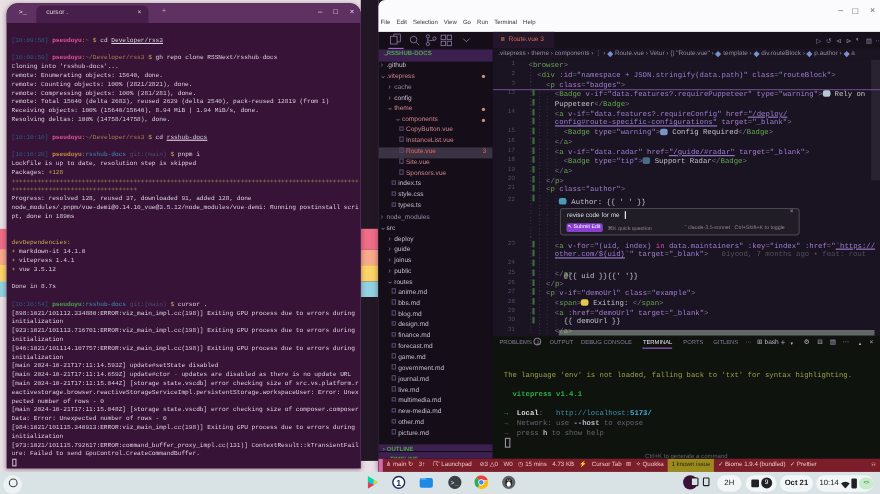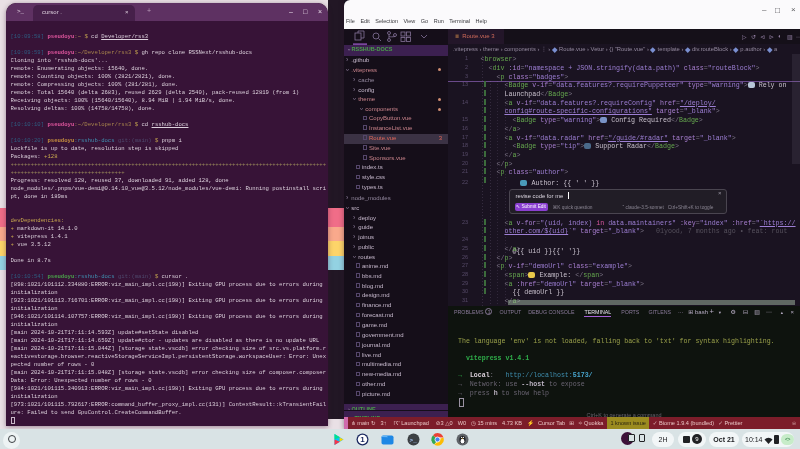--- a/index.html
+++ b/index.html
@@ -278,38 +278,38 @@
       <div style="position:absolute;left:36px;top:190.8px;width:1.5px;height:6px;background:#3c6b3c;"></div>
       <div style="position:absolute;left:36px;top:199.5px;width:1.5px;height:6px;background:#3c6b3c;"></div>
       <div style="position:absolute;left:36px;top:208.2px;width:1.5px;height:6px;background:#3c6b3c;"></div>
       <div style="position:absolute;left:36px;top:216.9px;width:1.5px;height:6px;background:#3c6b3c;"></div>
       <div style="position:absolute;left:36px;top:225.6px;width:1.5px;height:6px;background:#3c6b3c;"></div>
       <div style="position:absolute;left:36px;top:234.3px;width:1.5px;height:6px;background:#3c6b3c;"></div>
       <div id="codetext"><div style="position:absolute;top:1.20px;left:0;"><span class="pun">&lt;</span><span class="tag">browser</span><span class="pun">&gt;</span></div>
 <div style="position:absolute;top:9.90px;left:0;">  <span class="pun">&lt;</span><span class="tag">div</span> <span class="attr">:id</span><span class="pun">=</span><span class="str">"namespace + JSON.stringify(data.path)"</span> <span class="attr">class</span><span class="pun">=</span><span class="str">"routeBlock"</span><span class="pun">&gt;</span></div>
 <div style="position:absolute;top:18.60px;left:0;">    <span class="pun">&lt;</span><span class="tag">p</span> <span class="attr">class</span><span class="pun">=</span><span class="str">"badges"</span><span class="pun">&gt;</span></div>
 <div style="position:absolute;top:27.30px;left:0;">      <span class="pun">&lt;</span><span class="tag">Badge</span> <span class="attr">v-if</span><span class="pun">=</span><span class="str">"data.features?.requirePuppeteer"</span> <span class="attr">type</span><span class="pun">=</span><span class="str">"warning"</span><span class="pun">&gt;</span><span class="emo" style="width:7px;background:#b8c7d8;"></span> <span class="wht">Rely on</span></div>
-<div style="position:absolute;top:36.00px;left:0;">      <span class="wht">Launchpad</span><span class="pun">&lt;/</span><span class="tag">Badge</span><span class="pun">&gt;</span></div>
+<div style="position:absolute;top:36.00px;left:0;">      <span class="wht">Puppeteer</span><span class="pun">&lt;/</span><span class="tag">Badge</span><span class="pun">&gt;</span></div>
 <div style="position:absolute;top:44.70px;left:0;">      <span class="pun">&lt;</span><span class="tag">a</span> <span class="attr">v-if</span><span class="pun">=</span><span class="str">"data.features?.requireConfig"</span> <span class="attr">href</span><span class="pun">=</span><span class="str u">"/deploy/</span></div>
 <div style="position:absolute;top:53.40px;left:0;">      <span class="str u">config#route-specific-configurations"</span> <span class="attr">target</span><span class="pun">=</span><span class="str">"_blank"</span><span class="pun">&gt;</span></div>
 <div style="position:absolute;top:62.10px;left:0;">        <span class="pun">&lt;</span><span class="tag">Badge</span> <span class="attr">type</span><span class="pun">=</span><span class="str">"warning"</span><span class="pun">&gt;</span><span class="emo" style="width:7px;background:#7a93c7;"></span> <span class="wht">Config Required</span><span class="pun">&lt;/</span><span class="tag">Badge</span><span class="pun">&gt;</span></div>
 <div style="position:absolute;top:70.80px;left:0;">      <span class="pun">&lt;/</span><span class="tag">a</span><span class="pun">&gt;</span></div>
 <div style="position:absolute;top:79.50px;left:0;">      <span class="pun">&lt;</span><span class="tag">a</span> <span class="attr">v-if</span><span class="pun">=</span><span class="str">"data.radar"</span> <span class="attr">href</span><span class="pun">=</span><span class="str u">"/guide/#radar"</span> <span class="attr">target</span><span class="pun">=</span><span class="str">"_blank"</span><span class="pun">&gt;</span></div>
 <div style="position:absolute;top:88.20px;left:0;">        <span class="pun">&lt;</span><span class="tag">Badge</span> <span class="attr">type</span><span class="pun">=</span><span class="str">"tip"</span><span class="pun">&gt;</span><span class="emo" style="width:7px;background:#4a6a8a;"></span> <span class="wht">Support Radar</span><span class="pun">&lt;/</span><span class="tag">Badge</span><span class="pun">&gt;</span></div>
 <div style="position:absolute;top:96.90px;left:0;">      <span class="pun">&lt;/</span><span class="tag">a</span><span class="pun">&gt;</span></div>
 <div style="position:absolute;top:105.60px;left:0;">    <span class="pun">&lt;/</span><span class="tag">p</span><span class="pun">&gt;</span></div>
 <div style="position:absolute;top:114.30px;left:0;">    <span class="pun">&lt;</span><span class="tag">p</span> <span class="attr">class</span><span class="pun">=</span><span class="str">"author"</span><span class="pun">&gt;</span></div>
-<div style="position:absolute;top:125.00px;left:16px;">      <span class="emo" style="width:7px;background:#4a9ab8;"></span> <span class="wht">Author: {{ ' ' }}</span></div>
+<div style="position:absolute;top:125.00px;left:4px;">      <span class="emo" style="width:7px;background:#4a9ab8;"></span> <span class="wht">Author: {{ ' ' }}</span></div>
 <div style="position:absolute;top:164.70px;left:0;">      <span class="pun">&lt;</span><span class="tag">a</span> <span class="attr">v-for</span><span class="pun">=</span><span class="str">"(uid, index) </span><span class="kw">in</span><span class="str"> data.maintainers"</span> <span class="attr">:key</span><span class="pun">=</span><span class="str">"index"</span> <span class="attr">:href</span><span class="pun">=</span><span class="str">"</span><span class="str u">`https://</span></div>
 <div style="position:absolute;top:173.40px;left:0;">      <span class="str u">other.com/${uid}</span><span class="str">`"</span> <span class="attr">target</span><span class="pun">=</span><span class="str">"_blank"</span><span class="pun">&gt;</span><span class="blame">   01yood, 7 months ago • feat: rout</span></div>
 <div style="position:absolute;top:193px;left:0;">        <span class="wht">@{{ uid }}{{' '}}</span></div>
 <div style="position:absolute;top:190.80px;left:0;">      <span class="pun">&lt;/</span><span class="tag">a</span><span class="pun">&gt;</span></div>
 <div style="position:absolute;top:199.50px;left:0;">    <span class="pun">&lt;/</span><span class="tag">p</span><span class="pun">&gt;</span></div>
 <div style="position:absolute;top:208.20px;left:0;">    <span class="pun">&lt;</span><span class="tag">p</span> <span class="attr">v-if</span><span class="pun">=</span><span class="str">"demoUrl"</span> <span class="attr">class</span><span class="pun">=</span><span class="str">"example"</span><span class="pun">&gt;</span></div>
-<div style="position:absolute;top:216.90px;left:0;">      <span class="pun">&lt;</span><span class="tag">span</span><span class="pun">&gt;</span><span class="emo" style="width:7px;background:#e8c84a;"></span> <span class="wht">Example: </span><span class="pun">&lt;/</span><span class="tag">span</span><span class="pun">&gt;</span></div>
+<div style="position:absolute;top:216.90px;left:0;">      <span class="pun">&lt;</span><span class="tag">span</span><span class="pun">&gt;</span><span class="emo" style="width:7px;background:#e8c84a;"></span> <span class="wht">Exiting: </span><span class="pun">&lt;/</span><span class="tag">span</span><span class="pun">&gt;</span></div>
 <div style="position:absolute;top:225.60px;left:0;">      <span class="pun">&lt;</span><span class="tag">a</span> <span class="attr">:href</span><span class="pun">=</span><span class="str">"demoUrl"</span> <span class="attr">target</span><span class="pun">=</span><span class="str">"_blank"</span><span class="pun">&gt;</span></div>
 <div style="position:absolute;top:234.30px;left:0;">        <span class="wht">{{ demoUrl }}</span></div>
 <div style="position:absolute;top:243.00px;left:0;">      <span class="pun">&lt;/</span><span class="tag">a</span><span class="pun">&gt;</span></div></div>
       <div id="chat">
         <span style="position:absolute;left:6px;top:3px;font-size:5.8px;color:#ddd8e2;">revise code for me</span>
         <span style="position:absolute;left:58px;top:2.5px;width:1px;height:7px;background:#fff;"></span>
         <span style="position:absolute;right:4px;top:0px;font-size:6px;color:#9a95a2;">×</span>
         <div style="position:absolute;left:5px;top:13.5px;width:33px;height:8px;background:#8a3fd0;border-radius:2px;color:#fff;font-size:4.8px;line-height:8px;text-align:center;">↖ Submit Edit</div>
         <span style="position:absolute;left:43px;top:15px;font-size:4.8px;color:#8a8592;">⌘K quick question</span>
         <span style="position:absolute;left:113px;top:15px;font-size:4.8px;color:#8a8592;white-space:nowrap;">ˇ claude-3.5-sonnet&nbsp;&nbsp;&nbsp;Ctrl+Shift+K to toggle</span>

